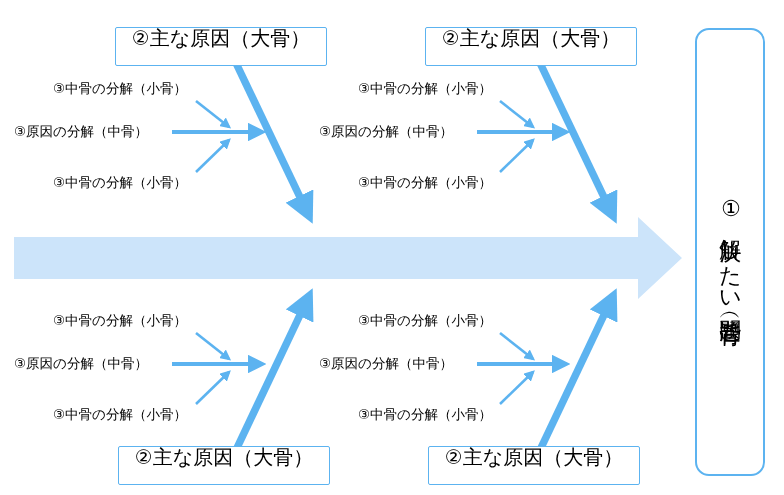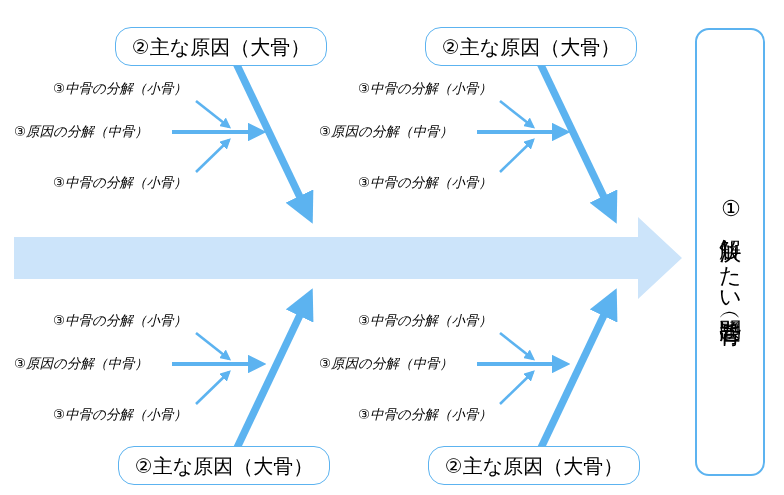--- a/index.html
+++ b/index.html
@@ -25,24 +25,23 @@
     width: 784px;
     height: 495px;
     pointer-events: none;
   }
 
   
   .bigbone-box {
     position: absolute;
     box-sizing: border-box;
     border: 1.6px solid #5cb3f0;
-    border-radius: 16px;
+    border-radius: 2px;
     background: #ffffff;
     display: flex;
-    align-items: center;
     justify-content: center;
     color: #000000;
     font-size: 20px;
     line-height: 1;
     letter-spacing: 0px;
     white-space: nowrap;
     z-index: 5;
   }
 
   
@@ -68,21 +67,20 @@
   }
 
   
   .bone-label {
     position: absolute;
     color: #000000;
     font-size: 13.5px;
     line-height: 1;
     white-space: nowrap;
     z-index: 4;
-    font-style: italic;
   }
 </style>
 </head>
 <body>
 
 <div id="canvas">
 
   <svg id="vector-layer" viewBox="0 0 784 495" width="784" height="495">
 
     <defs>

